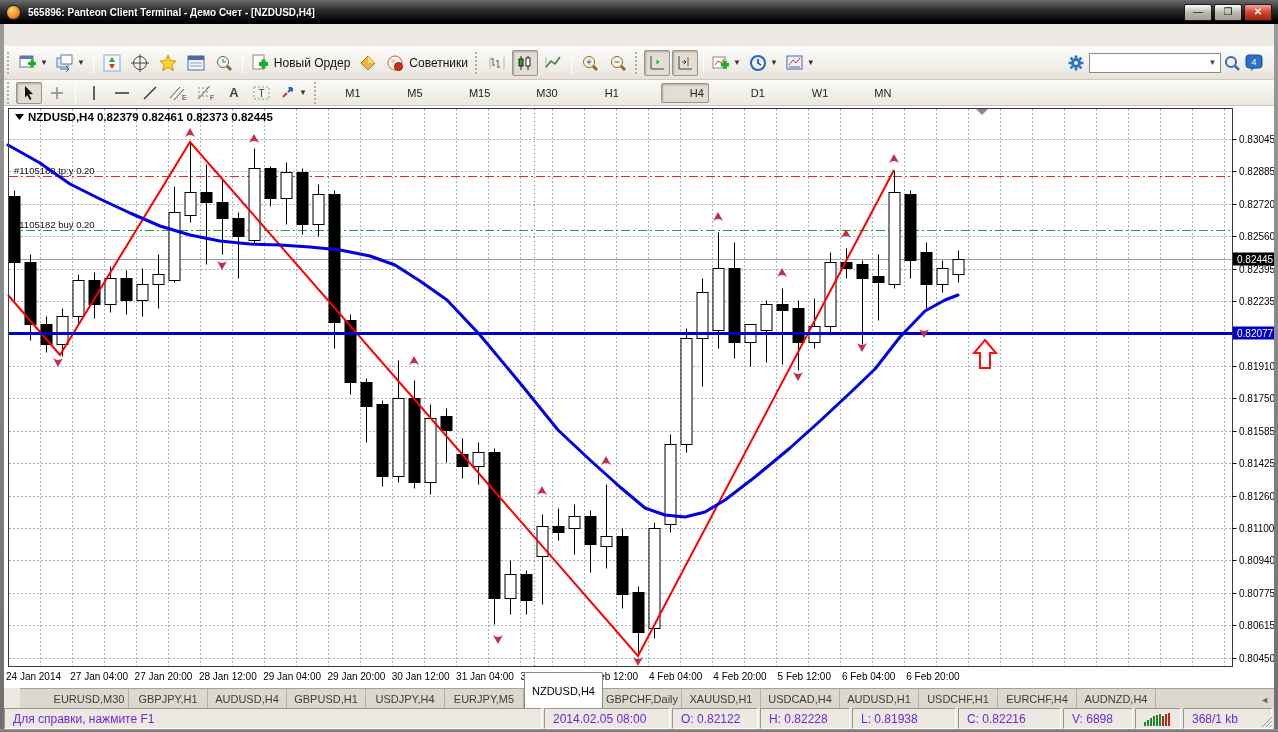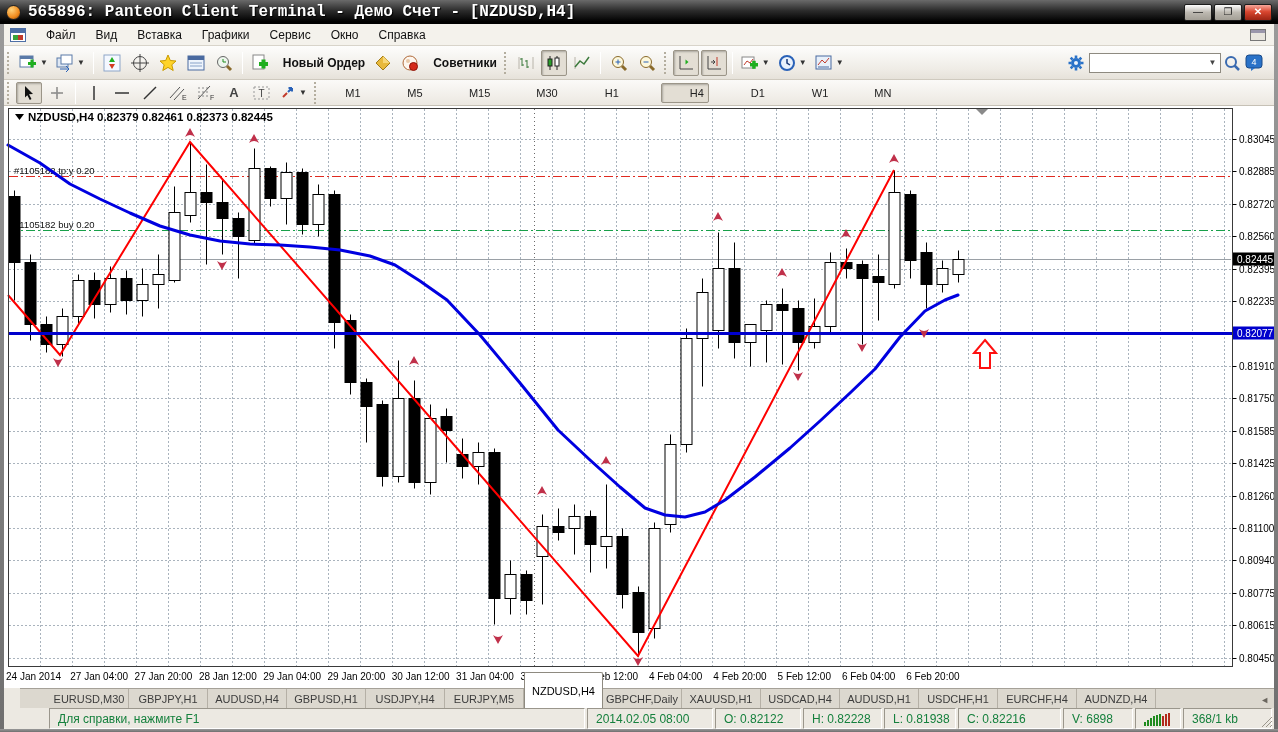--- a/index.html
+++ b/index.html
@@ -3,21 +3,21 @@
 <meta charset="utf-8">
 <style>
   html,body{margin:0;padding:0;background:#555;}
   *{box-sizing:border-box;font-family:"Liberation Sans",sans-serif;}
   .window{position:relative;width:1278px;height:732px;background:#ece9e2;overflow:hidden;}
   
   .titlebar{position:absolute;left:0;top:0;width:1278px;height:24px;
     background:linear-gradient(#6a6a6a,#2b2b2b 45%,#000 90%);display:flex;align-items:center;}
   .app-icon{width:15px;height:15px;border-radius:50%;margin:0 7px 0 6px;
     background:radial-gradient(circle at 35% 30%,#ffd27a,#f08a1d 60%,#7a3c00);border:1px solid #222;}
-  .titletext{color:#fff;font-size:16px;font-weight:bold;text-shadow:1px 1px 1px #000;white-space:nowrap;font-family:Liberation Mono, monospace;}
+  .titletext{color:#fff;font-size:10px;font-weight:bold;text-shadow:1px 1px 1px #000;white-space:nowrap;}
   .winbtns{margin-left:auto;display:flex;gap:2px;padding-right:6px;}
   .winbtn{width:28px;height:17px;border:1px solid #1c1c1c;border-radius:2px;
     background:linear-gradient(#fdfdfd,#bdb9b1 50%,#a39f96);display:flex;align-items:center;justify-content:center;
     font-size:10px;color:#222;line-height:1;}
   .winbtn.close{background:linear-gradient(#f6a염,#e05b4b 40%,#b0
 2a1c);background:linear-gradient(#f5a79b,#d9462f 45%,#9c2413);color:#fff;font-weight:bold;}
   
   .edge{position:absolute;background:linear-gradient(#9a9a9a,#6f6f6f);z-index:50;}
   
   .menubar{position:absolute;left:4px;top:24px;width:1270px;height:22px;background:#f4f2ec;
@@ -33,75 +33,62 @@
   
   .toolbar1{position:absolute;left:4px;top:46px;width:1270px;height:34px;
     background:linear-gradient(#fdfdfc,#efece6 70%,#e6e2da);border-bottom:1px solid #cfcabf;
     display:flex;align-items:center;}
   .toolbar2{position:absolute;left:4px;top:80px;width:1270px;height:26px;
     background:linear-gradient(#fbfaf8,#ece8e1);border-bottom:1px solid #c6c1b6;display:flex;align-items:center;}
   .grip{width:5px;height:22px;margin:0 3px;border-left:2px dotted #b4ae9f;}
   .tbtn{height:26px;min-width:26px;border:1px solid transparent;border-radius:2px;display:flex;
     align-items:center;justify-content:center;margin:0 1px;padding:0 2px;background:transparent;}
   .tbtn.pressed{background:#e3ded4;border:1px solid #9b9588;box-shadow:inset 1px 1px 2px rgba(0,0,0,.25);}
-  .tbtn .lbl{font-size:12px;color:#111;margin-left:14px;white-space:nowrap;font-weight:bold;}
+  .tbtn .lbl{font-size:12px;color:#111;margin-left:5px;white-space:nowrap;}
   .sep{width:1px;height:22px;background:#c2bcae;border-right:1px solid #fff;margin:0 4px;}
   .dd{font-size:8px;color:#333;margin-left:3px;}
   .tf{height:20px;min-width:26px;padding:0 4px;font-size:11px;color:#222;display:flex;align-items:center;
     justify-content:center;border:1px solid transparent;border-radius:2px;margin:0 18px;}
   .tf.pressed{background:#e3ded4;border:1px solid #9b9588;box-shadow:inset 1px 1px 2px rgba(0,0,0,.25);padding-left:28px;}
   .searchwrap{margin-left:auto;display:flex;align-items:center;gap:4px;padding-right:10px;}
   .searchbox{width:132px;height:20px;border:1px solid #8e8a80;background:#fff;font-size:11px;padding:0 14px 0 4px;}
   .searcharrow{width:13px;height:18px;margin-left:-19px;font-size:8px;color:#444;display:flex;align-items:center;justify-content:center;}
   
   .chartarea{position:absolute;left:4px;top:106px;width:1270px;height:582px;background:#fff;}
   
   .tabbar{position:absolute;left:20px;top:688px;width:1270px;height:20px;background:#dcd8cf;
     border-top:1px solid #a5a198;display:flex;align-items:flex-end;font-size:11px;padding-left:30px;}
   .tab{height:19px;width:79px;display:flex;align-items:center;justify-content:center;color:#3c3c3c;
     border-right:1px solid #b5b0a6;white-space:nowrap;overflow:hidden;}
   .tab.active{background:#fff;border:1px solid #8e8a80;border-bottom:none;height:36px;color:#000;
     border-radius:2px 2px 0 0;font-weight:normal;}
   .tabnav{margin-left:auto;display:flex;gap:4px;padding:0 8px 3px 0;color:#6a665e;font-size:9px;}
   
   .statusbar{position:absolute;left:4px;top:708px;width:1270px;height:21px;background:#ece9e2;
-    display:flex;align-items:stretch;font-size:12px;color:#15803d;padding-left:45px;}
+    display:flex;align-items:stretch;font-size:12px;color:#6d28d9;}
   .scell{border:1px solid;border-color:#9a968c #ffffff #ffffff #9a968c;display:flex;align-items:center;
     padding:0 8px;margin-right:2px;white-space:nowrap;overflow:hidden;}
   .scell.grow{flex:1;}
   .resize-grip{position:absolute;right:1px;bottom:1px;width:14px;height:14px;}
 </style>
 </head>
 <body>
 
 <div class="window">
 
   <div class="titlebar">
     <div class="app-icon"></div>
     <span class="titletext">565896: Panteon Client Terminal - Демо Счет - [NZDUSD,H4]</span>
     <div class="winbtns">
       <div class="winbtn">—</div>
       <div class="winbtn">❐</div>
       <div class="winbtn close">✕</div>
     </div>
   </div>
 
-  <div class="menubar">
-    <div class="menu-doc-icon"></div>
-    <span class="menuitem">Файл</span>
-    <span class="menuitem">Вид</span>
-    <span class="menuitem">Вставка</span>
-    <span class="menuitem">Графики</span>
-    <span class="menuitem">Сервис</span>
-    <span class="menuitem">Окно</span>
-    <span class="menuitem">Справка</span>
-    <div class="menubar-right">
-      <div class="mdi-icon"></div>
-    </div>
-  </div>
 
   <div class="toolbar1">
     <div class="grip"></div>
     <div class="tbtn">
       <svg width="18" height="18">
           <rect x="1" y="2" width="13" height="11" fill="#fff" stroke="#5a7aa8"></rect>
           <rect x="1" y="2" width="13" height="3" fill="#5a7aa8"></rect>
           <rect x="9" y="8" width="8" height="3" fill="#1fae1f"></rect>
           <rect x="11.5" y="5.5" width="3" height="8" fill="#1fae1f"></rect>
         </svg>
@@ -569,22 +556,22 @@
     <div class="tabnav">
       <span>◄</span>
       <span>►</span>
     </div>
   </div>
 
   <div class="statusbar">
     <div class="scell grow">Для справки, нажмите F1</div>
     <div class="scell" style="width:126px">2014.02.05 08:00</div>
     <div class="scell" style="width:86px">O: 0.82122</div>
-    <div class="scell" style="width:79px">H: 0.82228</div>
-    <div class="scell" style="width:72px">L: 0.81938</div>
+    <div class="scell" style="width:90px">H: 0.82228</div>
+    <div class="scell" style="width:104px">L: 0.81938</div>
     <div class="scell" style="width:103px">C: 0.82216</div>
     <div class="scell" style="width:70px">V: 6898</div>
     <div class="scell" style="width:46px;justify-content:center">
       <svg width="30" height="14">
           <g>
             <rect x="0" y="10" width="2" height="4" fill="#1f8c1f"></rect>
             <rect x="3" y="8" width="2" height="6" fill="#1f8c1f"></rect>
             <rect x="6" y="6" width="2" height="8" fill="#1f8c1f"></rect>
             <rect x="9" y="4" width="2" height="10" fill="#1f8c1f"></rect>
             <rect x="12" y="3" width="2" height="11" fill="#1f8c1f"></rect>

